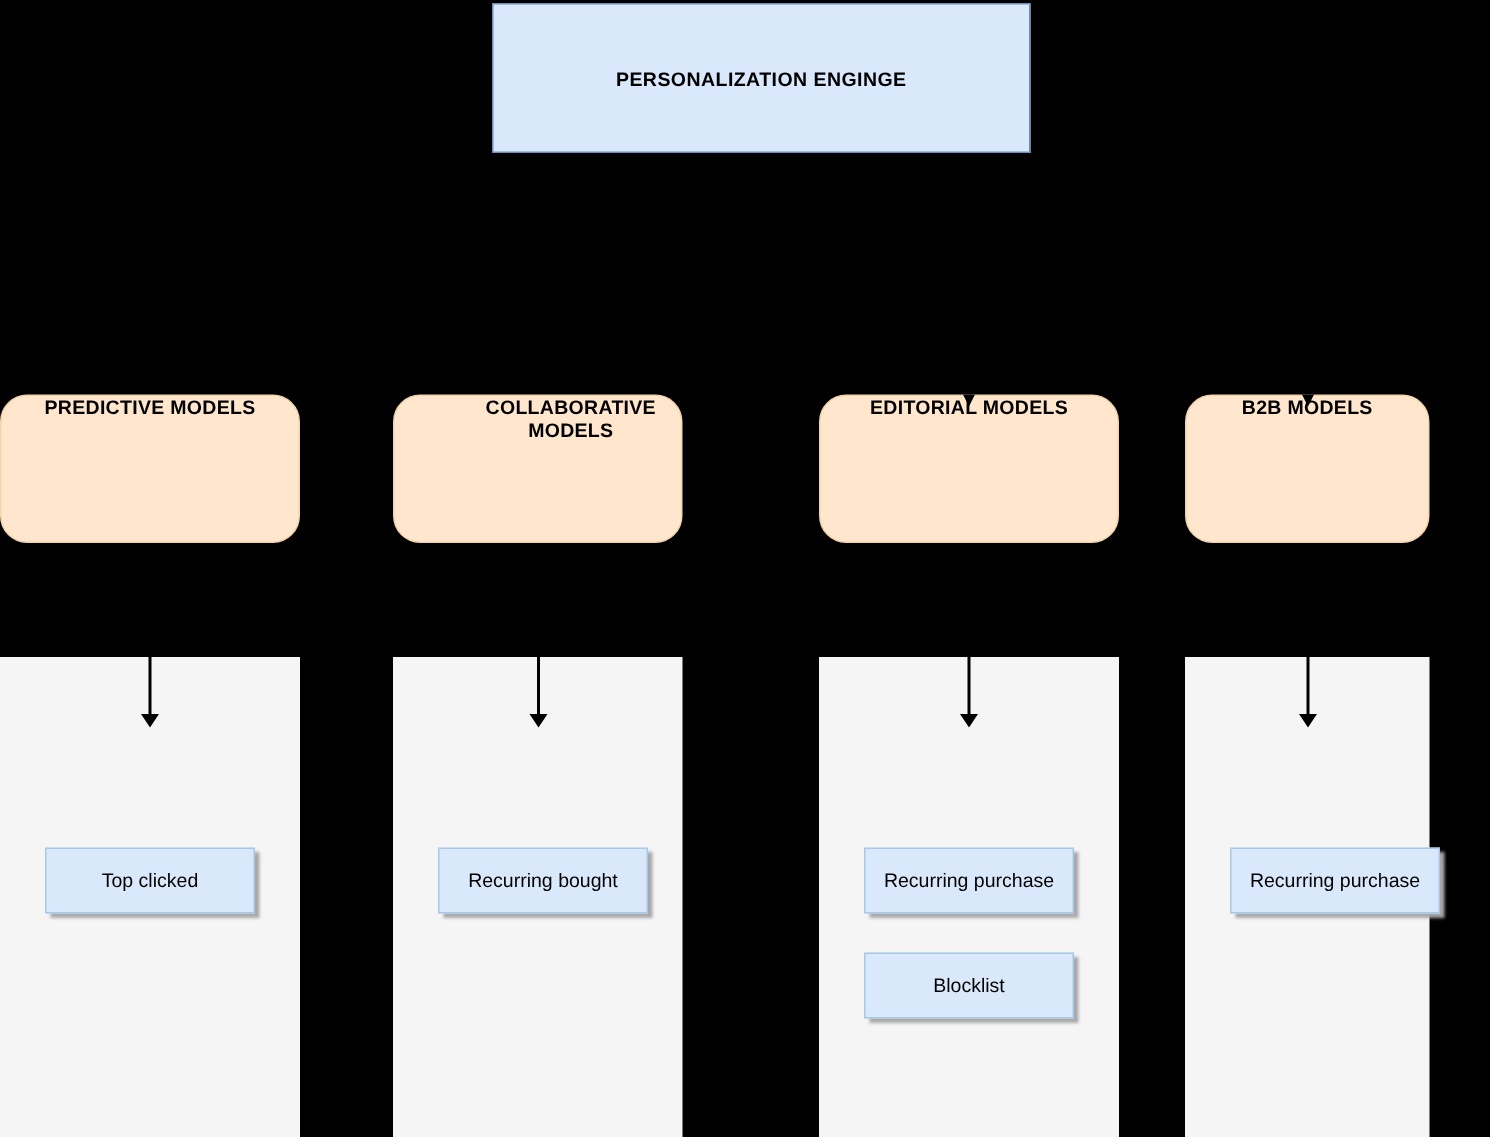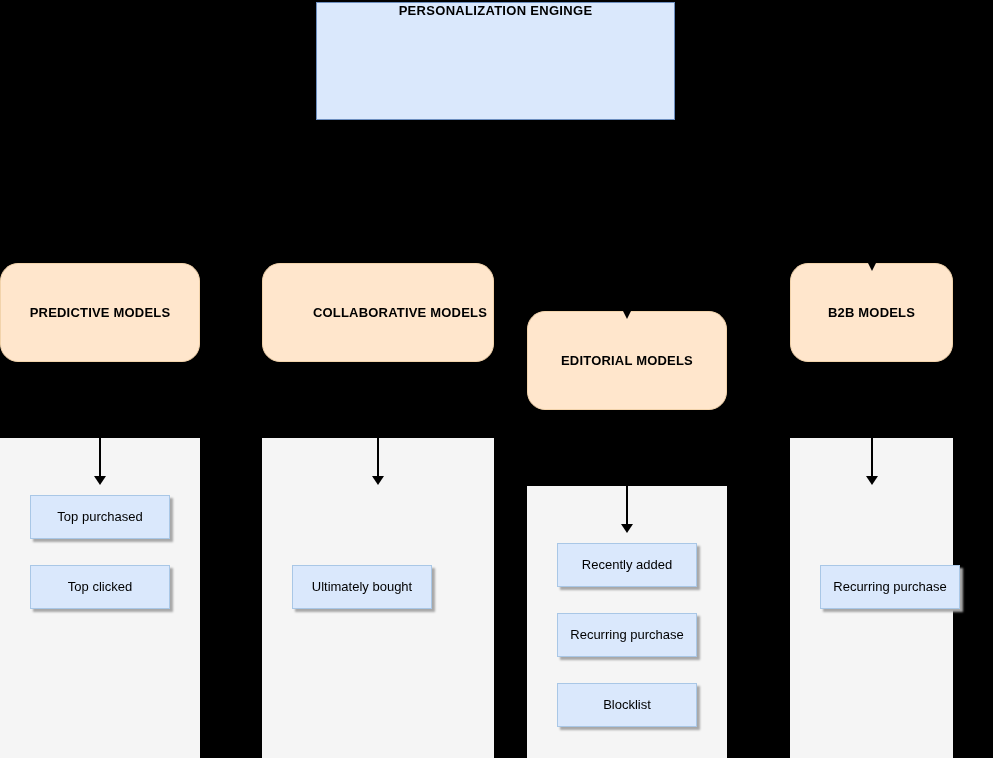--- a/index.html
+++ b/index.html
@@ -15,54 +15,54 @@
     --arrow:#000000; --shadow:#a8a8a8;
   }
 
   .canvas{
     position:relative; width:993px; height:758px;
     background:var(--background); overflow:hidden;
   }
 
   
   .engine{
-    position:absolute; left:316px; top:2px; width:359px; height:118px;
+    position:absolute; left:328px; top:2px; width:359px; height:100px;
     background:var(--engine-fill); border:1px solid var(--engine-stroke);
-    display:flex; align-items:flex-start; justify-content:center;
+    display:flex; align-items:center; justify-content:center;
   }
   .engine-label{ font-size:13px; font-weight:bold; letter-spacing:.3px; }
 
   
   .cat{
     position:absolute; top:263px; height:99px;
     background:var(--category-fill); border:1px solid var(--category-stroke);
     border-radius:18px;
-    display:flex; align-items:center; justify-content:center;
+    display:flex; align-items:flex-start; justify-content:center;
     text-align:center;
   }
   .cat-label{ font-size:13px; font-weight:bold; letter-spacing:.2px; }
 
   
   .cat-tip{
     position:absolute; top:-1px; left:50%; transform:translateX(-50%);
     width:0; height:0;
     border-left:4px solid transparent; border-right:4px solid transparent;
     border-top:8px solid var(--arrow);
   }
 
   
   .cont{
     position:absolute; top:438px; height:320px;
     background:var(--container-fill);
   }
 
   
   .pos-c1{ left:0;     width:200px; }
-  .pos-c2{ left:262px; width:232px;padding-left:44px; }
-  .pos-c3{ left:527px; width:200px;margin-top:48px; }
+  .pos-c2{ left:262px; width:193px;padding-left:44px; }
+  .pos-c3{ left:546px; width:200px; }
   .pos-c4{ left:790px; width:163px; }
 
   
   .down-arrow{
     position:absolute; top:0; left:50%; transform:translateX(-50%);
     width:12px; height:48px;
   }
   .down-arrow .line{
     position:absolute; top:0; left:5px; width:2px; height:39px;
     background:var(--arrow);
@@ -96,45 +96,43 @@
   </div>
 
   <div class="cat pos-c1">
     <span class="cat-label">PREDICTIVE MODELS</span>
   </div>
   <div class="cont pos-c1">
     <div class="down-arrow">
       <div class="line"></div>
       <div class="head"></div>
     </div>
-    <div class="item row-1">Top purchased</div>
     <div class="item row-2">Top clicked</div>
   </div>
 
   <div class="cat pos-c2">
     <span class="cat-label">COLLABORATIVE MODELS</span>
   </div>
   <div class="cont pos-c2">
     <div class="down-arrow">
       <div class="line"></div>
       <div class="head"></div>
     </div>
-    <div class="item row-2">Ultimately bought</div>
+    <div class="item row-2">Recurring bought</div>
   </div>
 
   <div class="cat pos-c3">
     <div class="cat-tip"></div>
     <span class="cat-label">EDITORIAL MODELS</span>
   </div>
   <div class="cont pos-c3">
     <div class="down-arrow">
       <div class="line"></div>
       <div class="head"></div>
     </div>
-    <div class="item row-1">Recently added</div>
     <div class="item row-2">Recurring purchase</div>
     <div class="item row-3">Blocklist</div>
   </div>
 
   <div class="cat pos-c4">
     <div class="cat-tip"></div>
     <span class="cat-label">B2B MODELS</span>
   </div>
   <div class="cont pos-c4">
     <div class="down-arrow">

